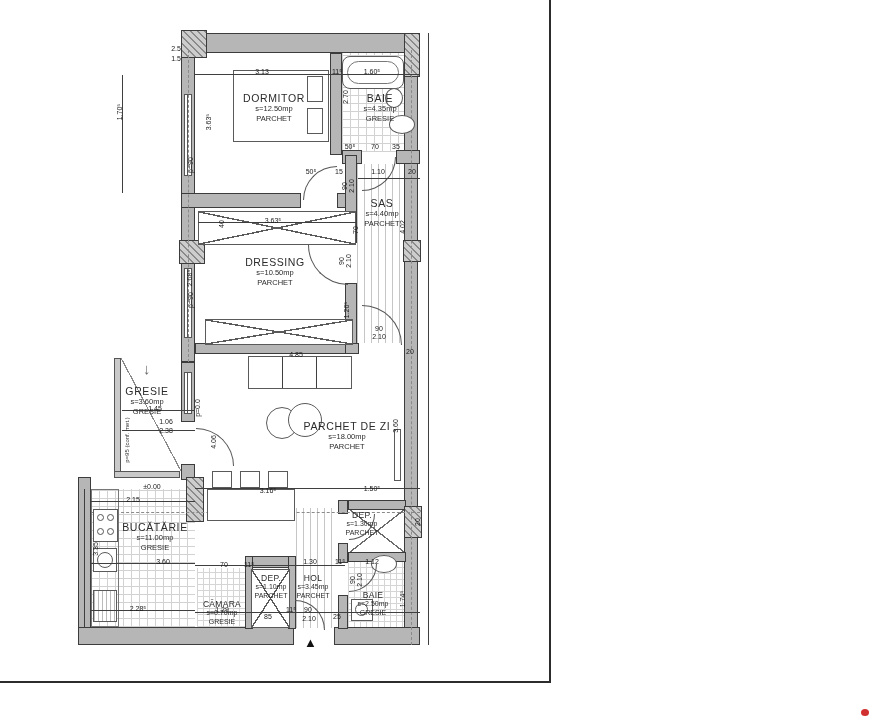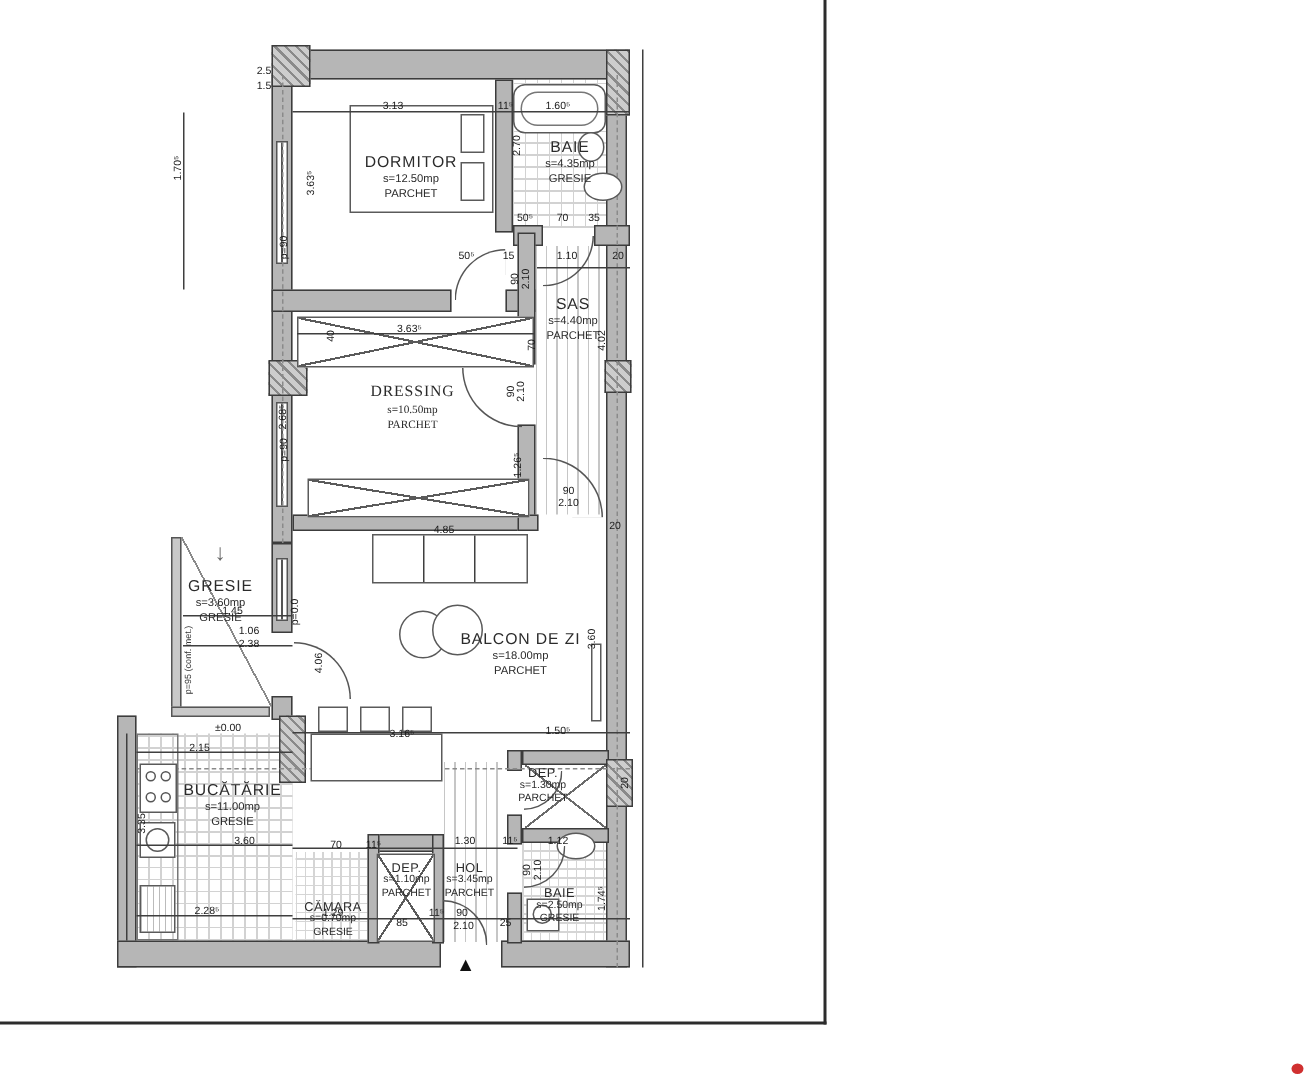--- a/index.html
+++ b/index.html
@@ -165,47 +165,47 @@
   <div class="abs dline" style="left:195px;top:612px;width:225px;height:1px"></div>
   <div class="abs dline" style="left:84px;top:489px;width:1px;height:138px"></div>
 
   <div class="abs glyph-arrow" style="left:143px;top:360px">↓</div>
   <div class="abs glyph-entry" style="left:304px;top:636px">▲</div>
 
   <div class="abs frame" style="left:549px;top:0;width:2px;height:683px"></div>
   <div class="abs frame" style="left:0;top:681px;width:551px;height:2px"></div>
   <div class="abs reddot" style="left:861px;top:709px;width:8px;height:7px"></div>
 
-<div class="abs room" style="left: 274px; top: 102px;">
+<div class="abs room" style="left: 274px; top: 92px;">
       <div class="room-name">DORMITOR</div>
       <div class="room-sub">s=12.50mp</div>
       <div class="room-sub">PARCHET</div>
     </div>
     <div class="abs room" style="left: 380px; top: 92px;">
       <div class="room-name">BAIE</div>
       <div class="room-sub">s=4.35mp</div>
       <div class="room-sub">GRESIE</div>
     </div>
     <div class="abs room" style="left: 382px; top: 197px;">
       <div class="room-name">SAS</div>
       <div class="room-sub">s=4.40mp</div>
       <div class="room-sub">PARCHET</div>
     </div>
-    <div class="abs room" style="left: 275px; top: 256px; font-family: Liberation Serif, serif;">
+    <div class="abs room" style="left: 275px; top: 256px;">
       <div class="room-name">DRESSING</div>
       <div class="room-sub">s=10.50mp</div>
       <div class="room-sub">PARCHET</div>
     </div>
     <div class="abs room" style="left: 147px; top: 385px;">
       <div class="room-name">GRESIE</div>
       <div class="room-sub">s=3.60mp</div>
       <div class="room-sub">GRESIE</div>
     </div>
     <div class="abs room" style="left: 347px; top: 420px;">
-      <div class="room-name">BALCON DE ZI</div>
+      <div class="room-name">PARCHET DE ZI</div>
       <div class="room-sub">s=18.00mp</div>
       <div class="room-sub">PARCHET</div>
     </div>
     <div class="abs room" style="left: 155px; top: 521px;">
       <div class="room-name">BUCĂTĂRIE</div>
       <div class="room-sub">s=11.00mp</div>
       <div class="room-sub">GRESIE</div>
     </div>
     <div class="abs room sm" style="left: 222px; top: 599px;">
       <div class="room-name">CĂMARA</div>

